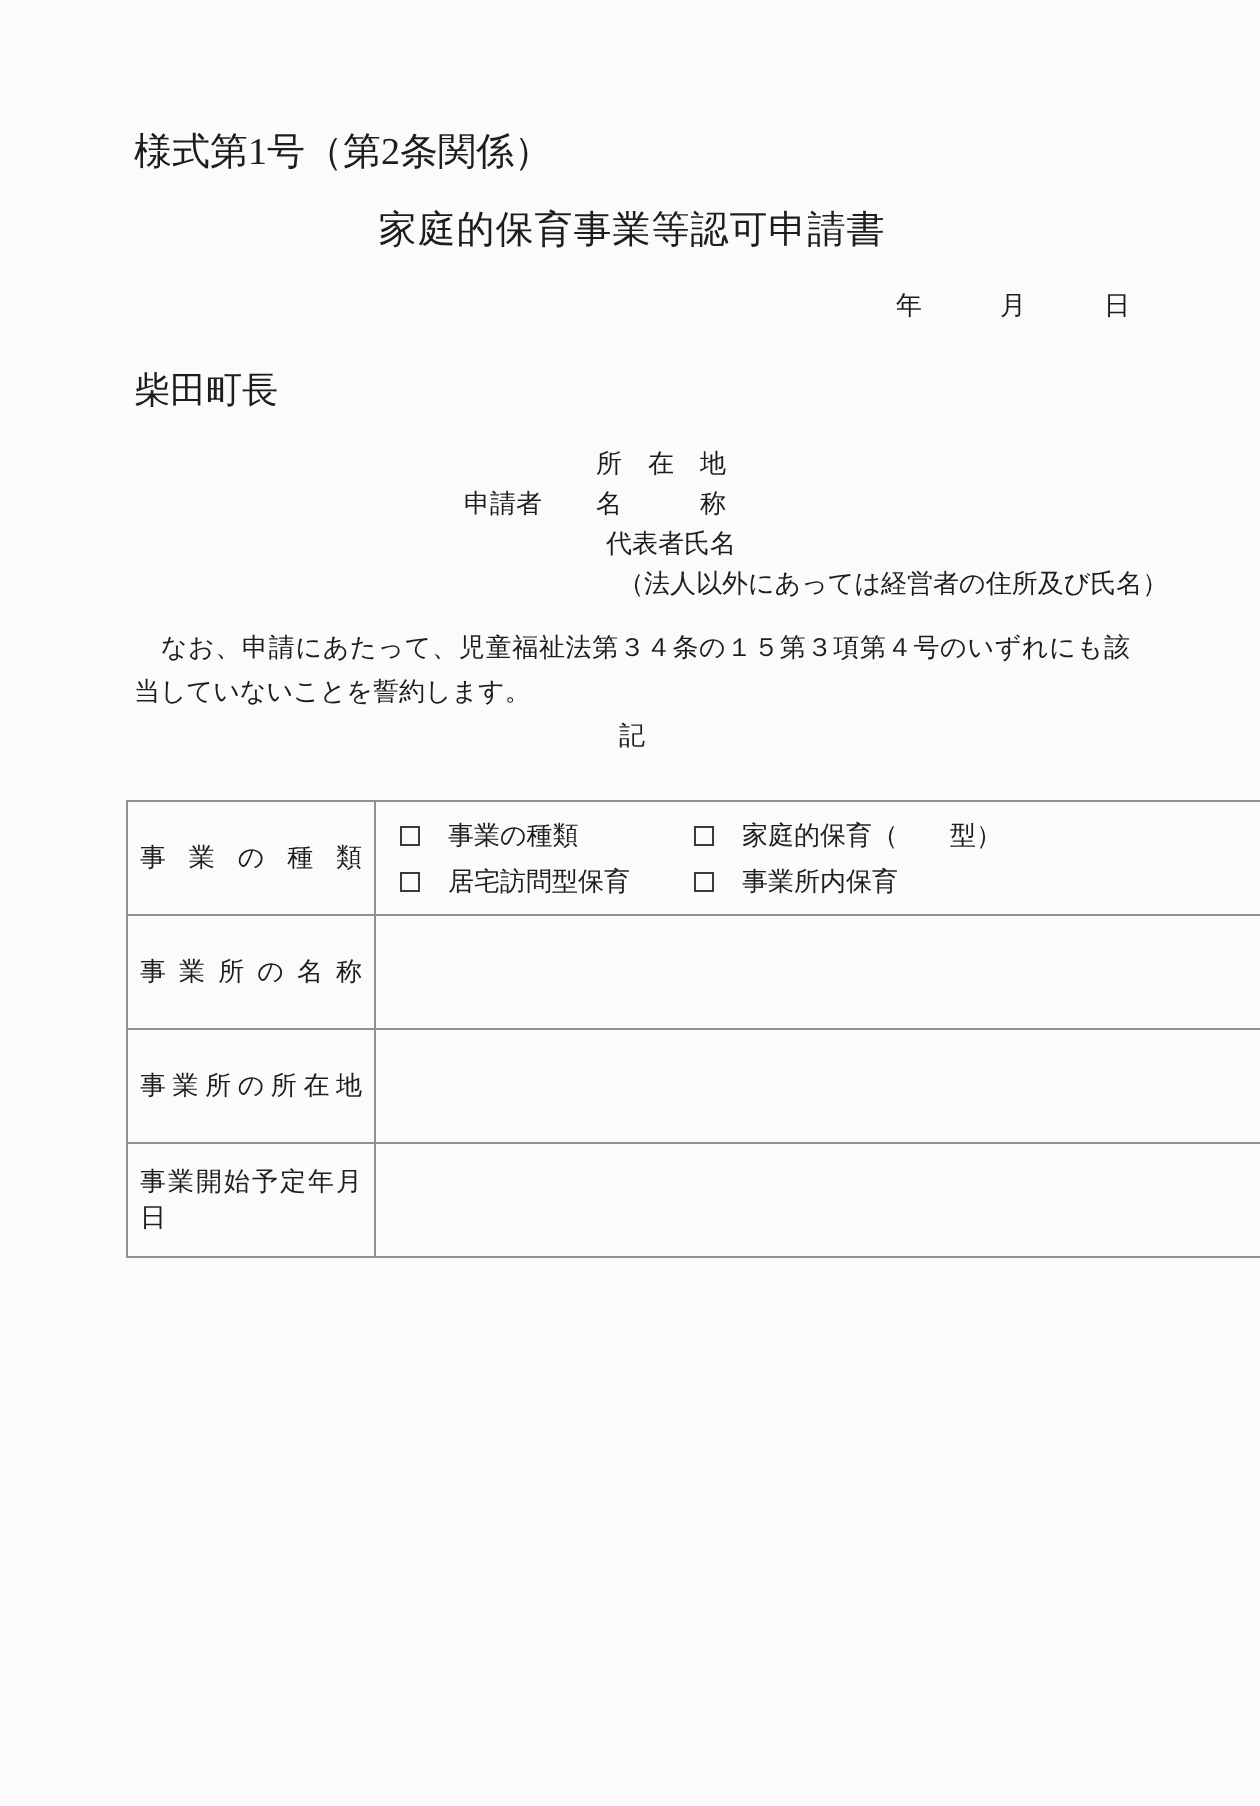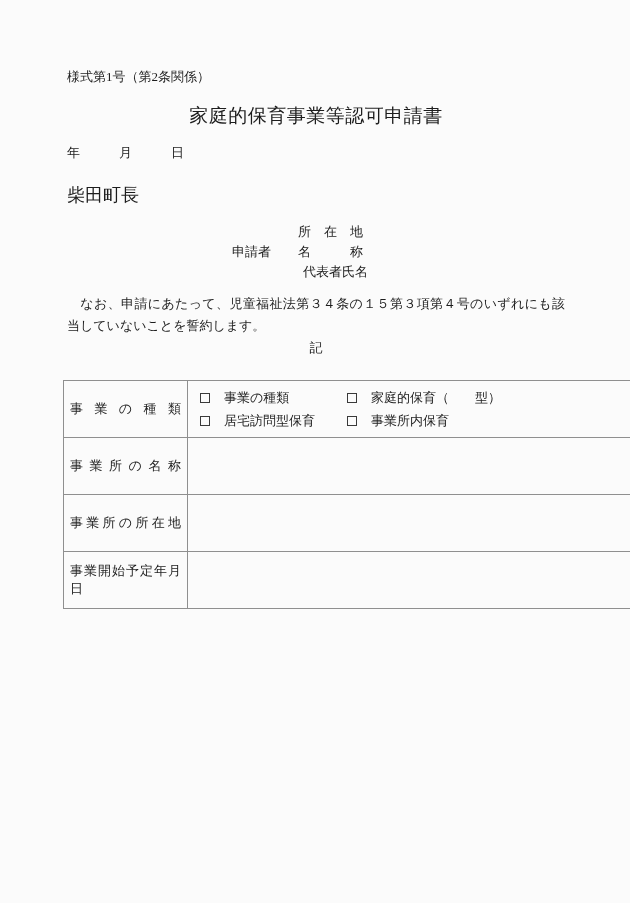--- a/index.html
+++ b/index.html
@@ -11,34 +11,34 @@
   }
   .page {
     position: relative;
     width: 630px;
     height: 903px;
     background: #fbfbfb;
     padding: 70px 65px 0 67px;
     overflow: hidden;
   }
   .form-number {
-    font-size: 13px;
+    font-size: 19px;
     line-height: 14px;
   }
   .doc-title {
     font-size: 19px;
     line-height: 17px;
     text-align: center;
     margin-top: 23px;
     letter-spacing: 0.5px;
   }
   .date-line {
     font-size: 13px;
     line-height: 15px;
-    text-align: left;
+    text-align: right;
     margin-top: 21px;
   }
   .addressee {
     font-size: 18px;
     line-height: 15px;
     margin-top: 28px;
   }
   .applicant-block {
     margin-top: 19px;
     font-size: 13px;
@@ -134,20 +134,21 @@
     <div class="applicant-row">
       <span class="applicant-caption">申請者</span>
       <span class="applicant-field">名　　　称</span>
     </div>
     <div class="applicant-row">
       <span class="applicant-caption"></span>
       <span class="applicant-field indent-1">代表者氏名</span>
     </div>
     <div class="applicant-row">
       <span class="applicant-caption"></span>
+      <span class="applicant-field indent-2">（法人以外にあっては経営者の住所及び氏名）</span>
     </div>
   </div>
 
   <div class="body-block">
     <p class="body-para">　なお、申請にあたって、児童福祉法第３４条の１５第３項第４号のいずれにも該当していないことを誓約します。</p>
     <div class="record-marker">記</div>
   </div>
 
   <table class="form-table">
     <tbody>

